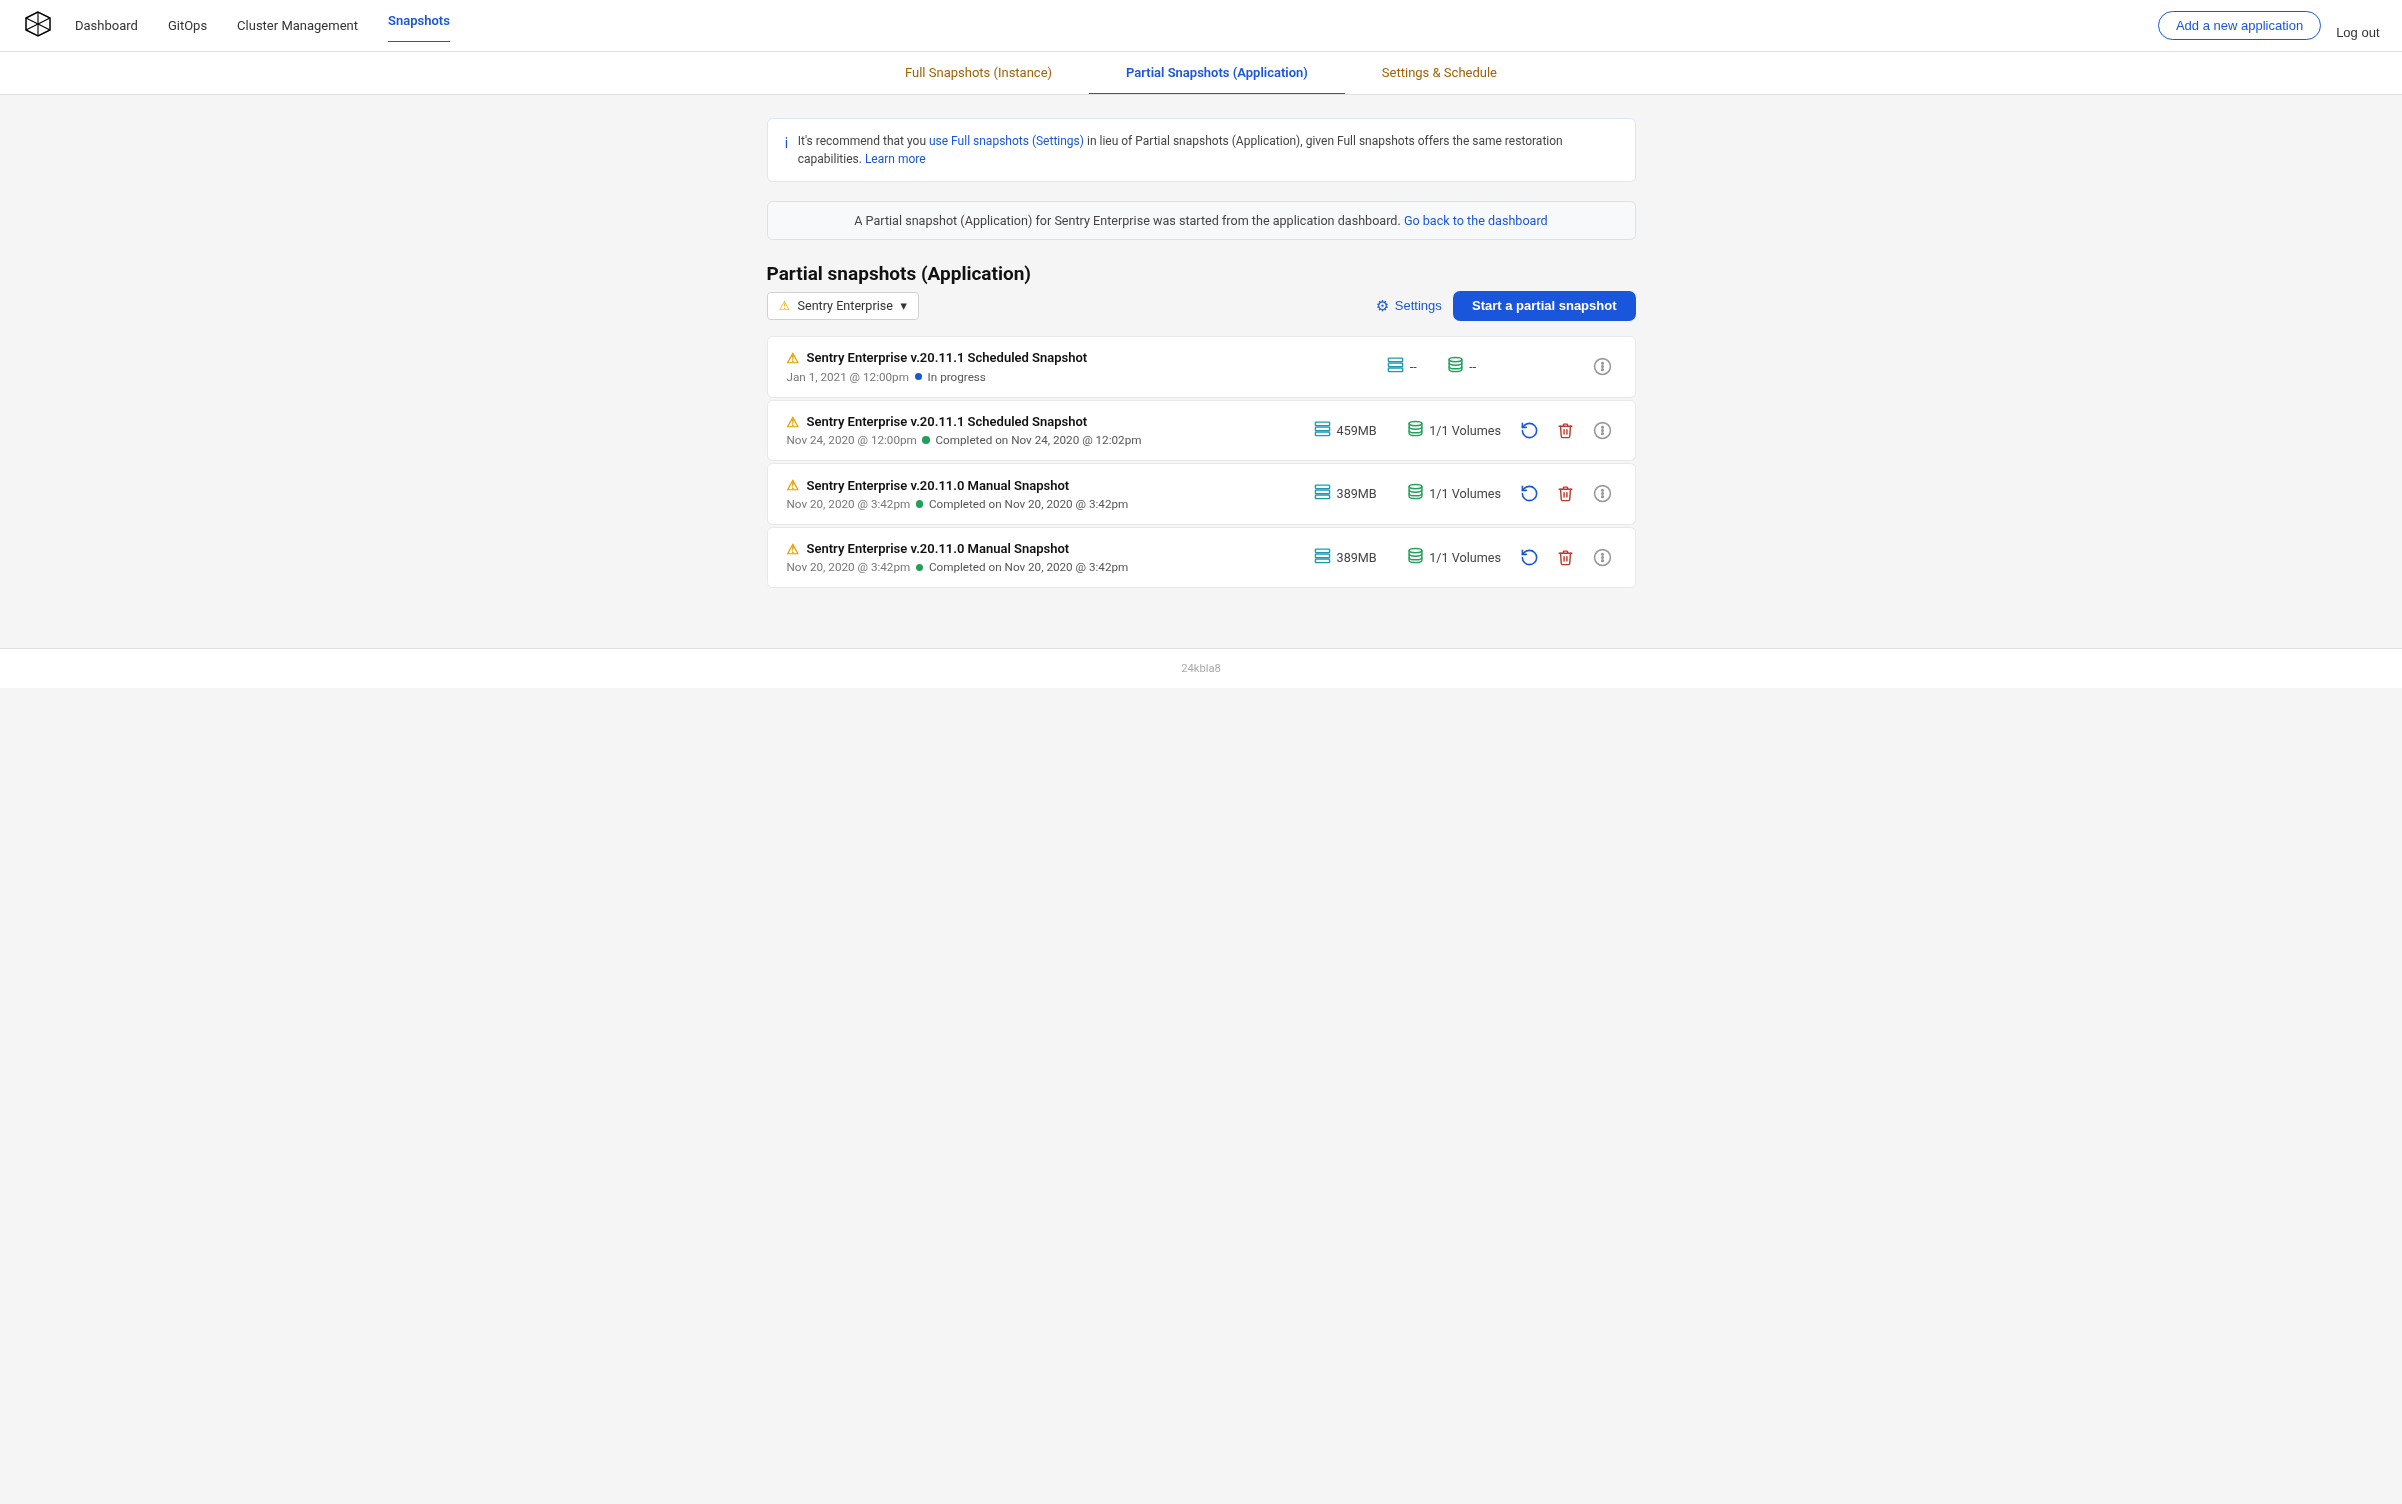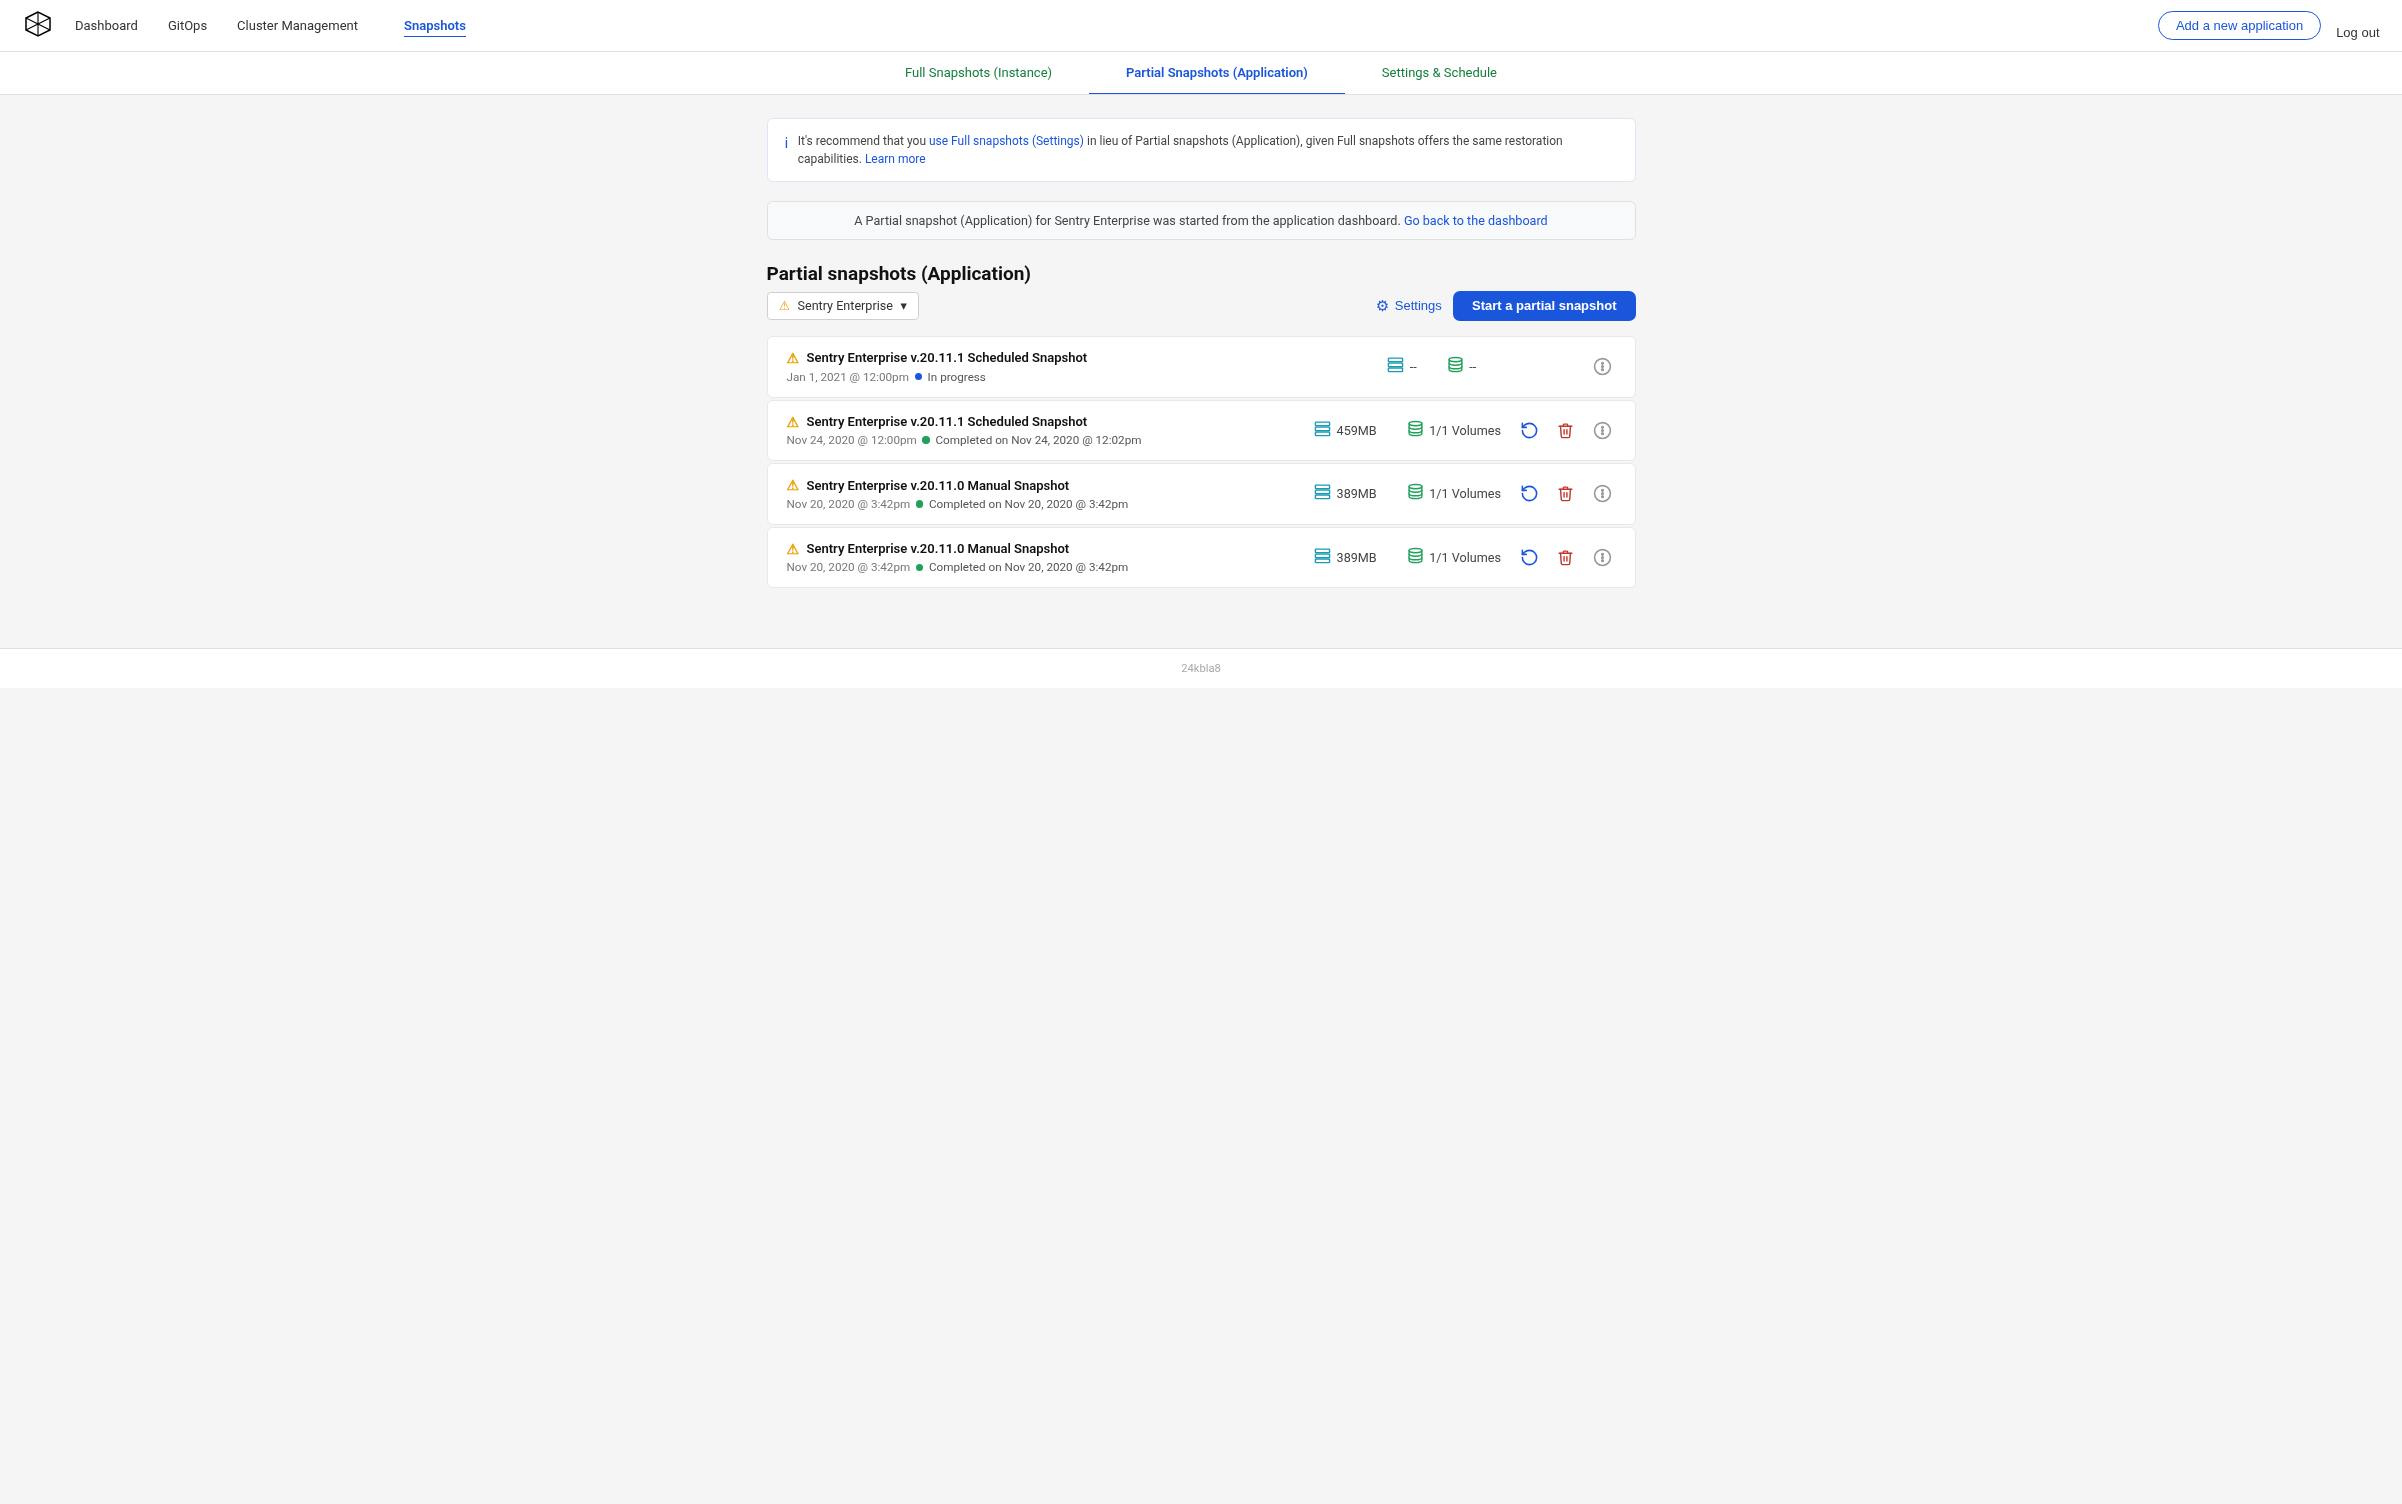--- a/index.html
+++ b/index.html
@@ -24,22 +24,21 @@
       font-size: 13px;
       color: #333;
       text-decoration: none;
       cursor: pointer;
       padding: 3.7px 0;
     }
     .nav-link.active {
       color: #1a56db;
       font-weight: 600;
       border-bottom: 1.9px solid #1a56db;
-      padding-bottom: 3px;
-      margin-left: 16px;
+      padding-bottom: 13px;
     }
     .nav-right {
       margin-left: auto;
       display: flex;
       align-items: center;
       gap: 15px;
     }
     .btn-add-app {
       border: 1.4px solid #1a56db;
       color: #1a56db;
@@ -63,21 +62,21 @@
     .sub-nav {
       background: #fff;
       border-bottom: 0.9px solid #e0e0e0;
       display: flex;
       justify-content: center;
       gap: 0;
     }
     .sub-tab {
       padding: 13px 37px;
       font-size: 13px;
-      color: #15803d;
+      color: #a16207;
       cursor: pointer;
       border-bottom: 1.9px solid transparent;
       text-decoration: none;
     }
     .sub-tab.active {
       color: #1a56db;
       font-weight: 600;
       border-bottom: 1.9px solid #1a56db;
     }
 

